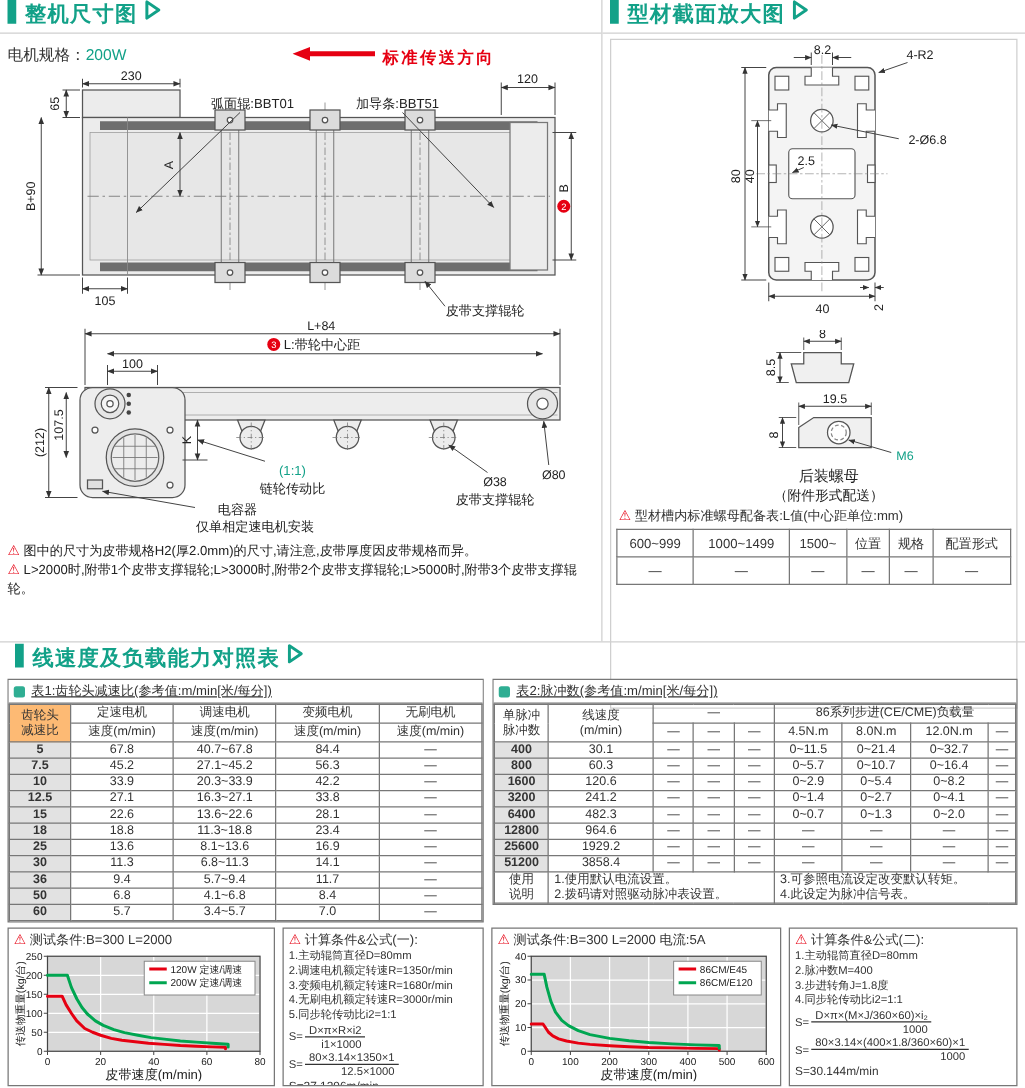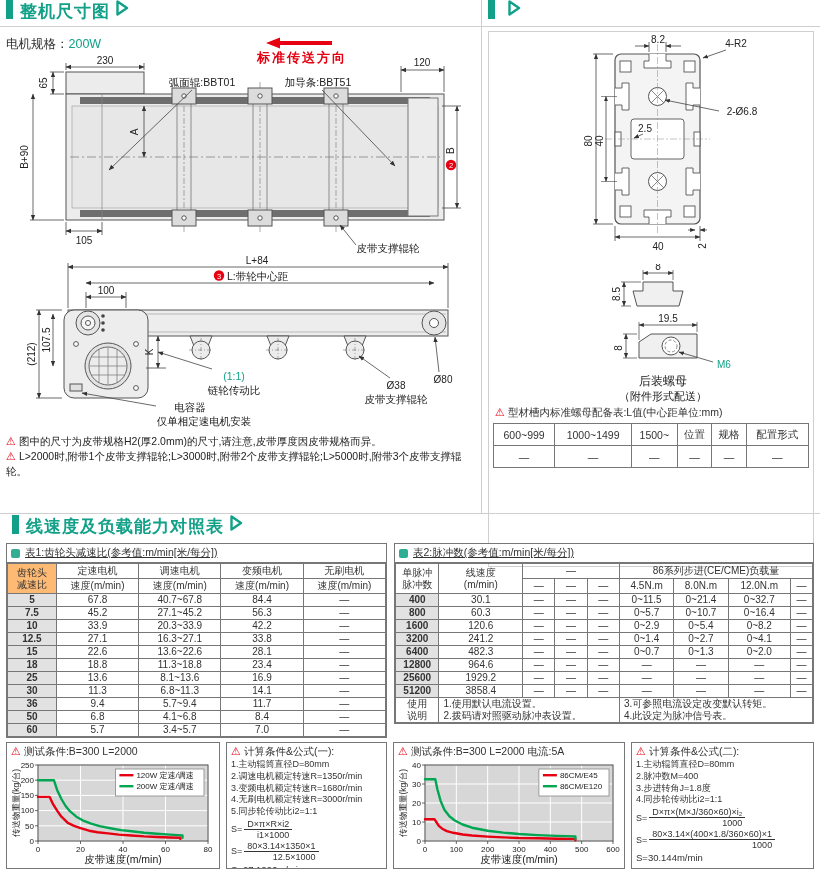--- a/index.html
+++ b/index.html
@@ -10,21 +10,21 @@
   .sec-bar{width:7px;height:19px;background:#12a188;margin-right:7px;flex:0 0 auto;}
   .sec-title{color:#12a188;font-weight:bold;font-size:17px;letter-spacing:1px;}
   .sec-chev{margin-left:6px;}
   
   .top-row{display:flex;height:513px;border-bottom:1px solid #cfcfcf;}
   .panel-left{width:487px;border-right:1px solid #cfcfcf;box-sizing:border-box;}
   .panel-right{flex:1;box-sizing:border-box;}
   .pl-body{padding:3px 6px 0 6px;}
   .motor-line{position:relative;height:24px;font-size:12.5px;padding-top:6px;box-sizing:border-box;}
   .motor-val{color:#12a188;}
-  .dir{position:absolute;left:245px;top:7px;display:flex;align-items:center;flex-direction:column;}
+  .dir{position:absolute;left:228px;top:7px;display:flex;}
   .dir-text{color:#e60012;font-weight:bold;font-size:13px;margin-left:6px;letter-spacing:2px;}
   .notes{margin-top:2px;font-size:10.5px;line-height:15px;color:#222;}
   .warn{color:#e60012;font-size:11px;margin-right:3px;}
   
   .pr-body{margin:4px 6px 0 6px;border:1px solid #cfcfcf;height:536px;box-sizing:border-box;padding:2px 4px;}
   .nut-note{font-size:10.5px;margin:2px 0 3px 2px;}
   table{border-collapse:collapse;width:100%;}
   th,td{border:1px solid #777;text-align:center;font-weight:normal;padding:0 2px;}
   .nut-table th,.nut-table td{font-size:10.5px;height:21px;}
   
@@ -267,20 +267,21 @@
         <div class="notes">
           <div><span class="warn">⚠</span><span>图中的尺寸为皮带规格H2(厚2.0mm)的尺寸,请注意,皮带厚度因皮带规格而异。</span></div>
           <div><span class="warn">⚠</span><span>L&gt;2000时,附带1个皮带支撑辊轮;L&gt;3000时,附带2个皮带支撑辊轮;L&gt;5000时,附带3个皮带支撑辊轮。</span></div>
         </div>
       </div>
     </div>
 
     <div class="panel-right">
       <div class="sec-h">
         <span class="sec-bar"></span>
+        <span class="sec-title">型材截面放大图</span>
         <svg class="sec-chev" width="13" height="16" viewBox="0 0 13 16">
             <polygon points="1.5,1.5 11,8 1.5,14.5" fill="none" stroke="#12a188" stroke-width="2.4" stroke-linejoin="round"></polygon>
           </svg>
       </div>
       <div class="pr-body">
 
         <svg width="316" height="230" viewBox="0 0 316 230" style="margin:0 auto;">
           <defs>
               <marker id="pfa" viewBox="0 0 8 8" refX="7" refY="4" markerWidth="7" markerHeight="7" orient="auto-start-reverse">
                 <path d="M0,1 L7.5,4 L0,7 z" fill="#333"></path>

